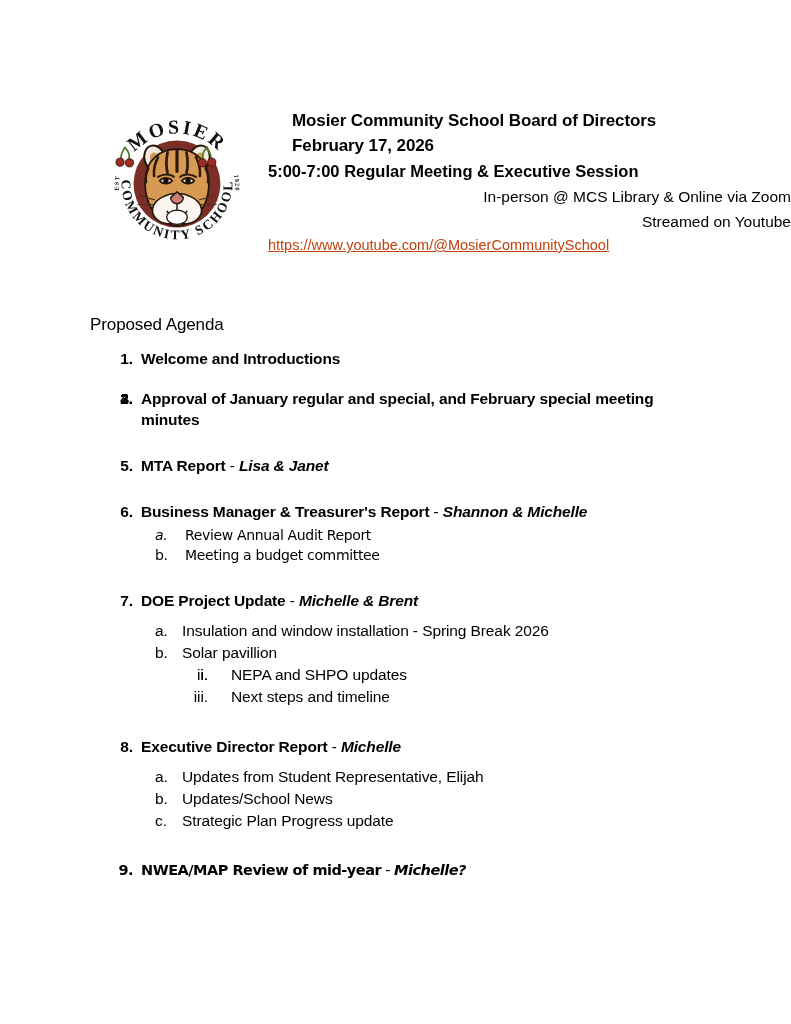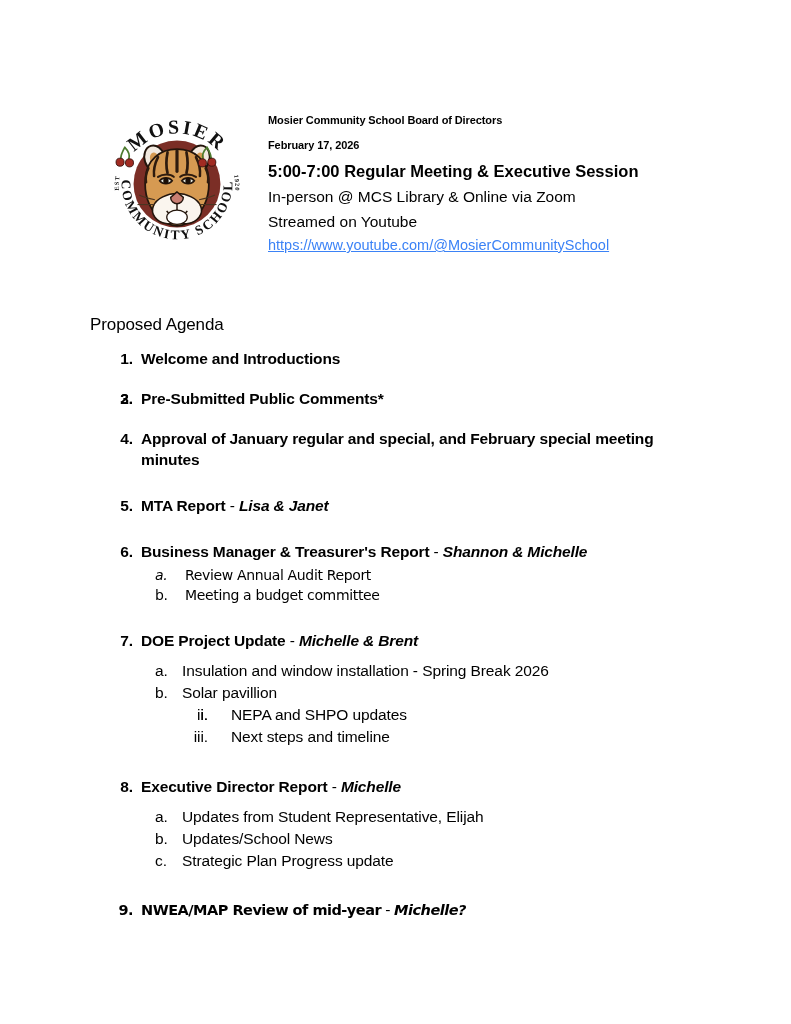--- a/index.html
+++ b/index.html
@@ -41,43 +41,45 @@
   }
   .logo-svg { display: block; }
 
   .header-text {
     margin-left: 10px;
     flex: 1 1 auto;
     padding-top: 5px;
   }
 
   .title-line {
-    font-size: 11px;
+    font-size: 17px;
     font-weight: bold;
     line-height: 25px;
     letter-spacing: -0.1px;
+    margin-left: 24px;
   }
 
   .meeting-line {
     font-size: 16.5px;
     font-weight: bold;
     line-height: 26px;
     max-width: 375px;
   }
 
   .sub-line {
     font-size: 15.5px;
     font-weight: normal;
     line-height: 25px;
+    text-align: right;
   }
 
   .link-line {
     font-size: 14.5px;
     line-height: 23px;
-    color: #3b82f6;
+    color: #c2410c;
     text-decoration: underline;
     display: inline-block;
   }
 
   
   .agenda-heading {
     position: absolute;
     left: 90px;
     top: 315px;
     font-size: 17px;
@@ -316,21 +318,21 @@
     </div>
 
     <div class="item">
       <div class="item-line">
         <span class="item-num">2.</span>
       </div>
     </div>
 
     <div class="item">
       <div class="item-line">
-        <span class="item-num">3.</span><span>Pre-Submitted Public Comments*</span>
+        <span class="item-num">3.</span>
       </div>
     </div>
 
     <div class="item gap-lg">
       <div class="item-line">
         <span class="item-num">4.</span><span>Approval of January regular and special, and February special meeting minutes</span>
       </div>
     </div>
 
     <div class="item gap-lg">

